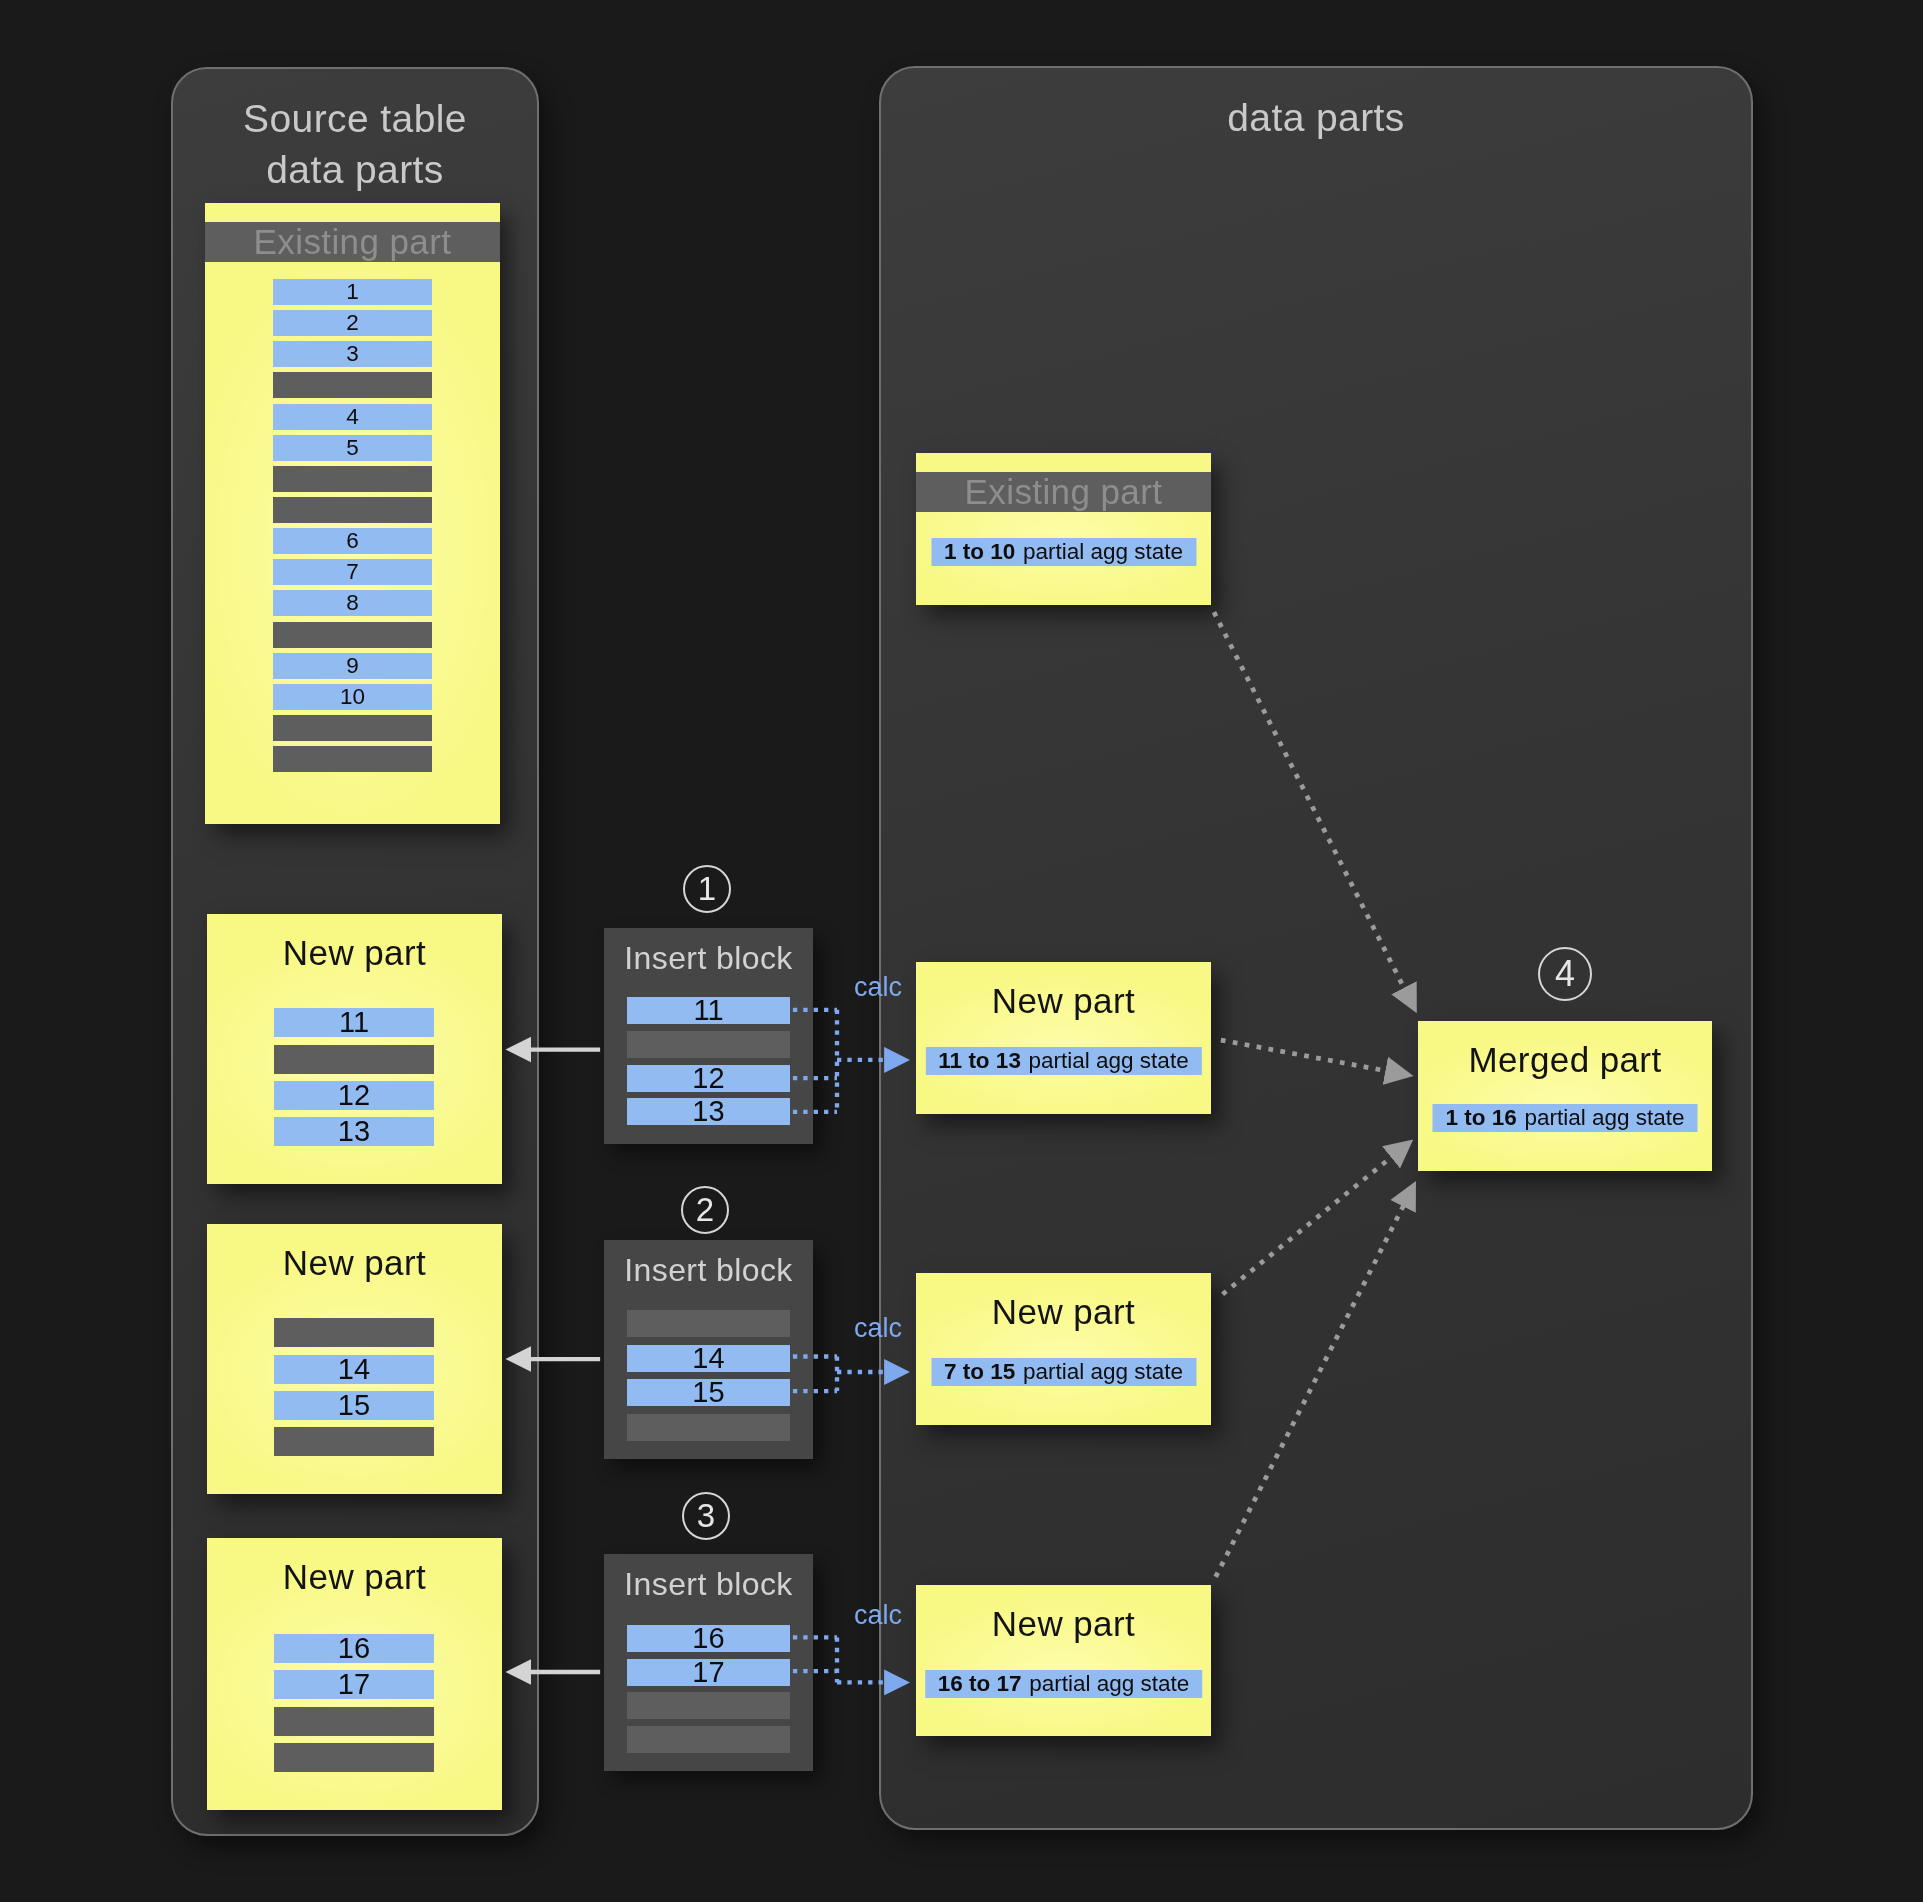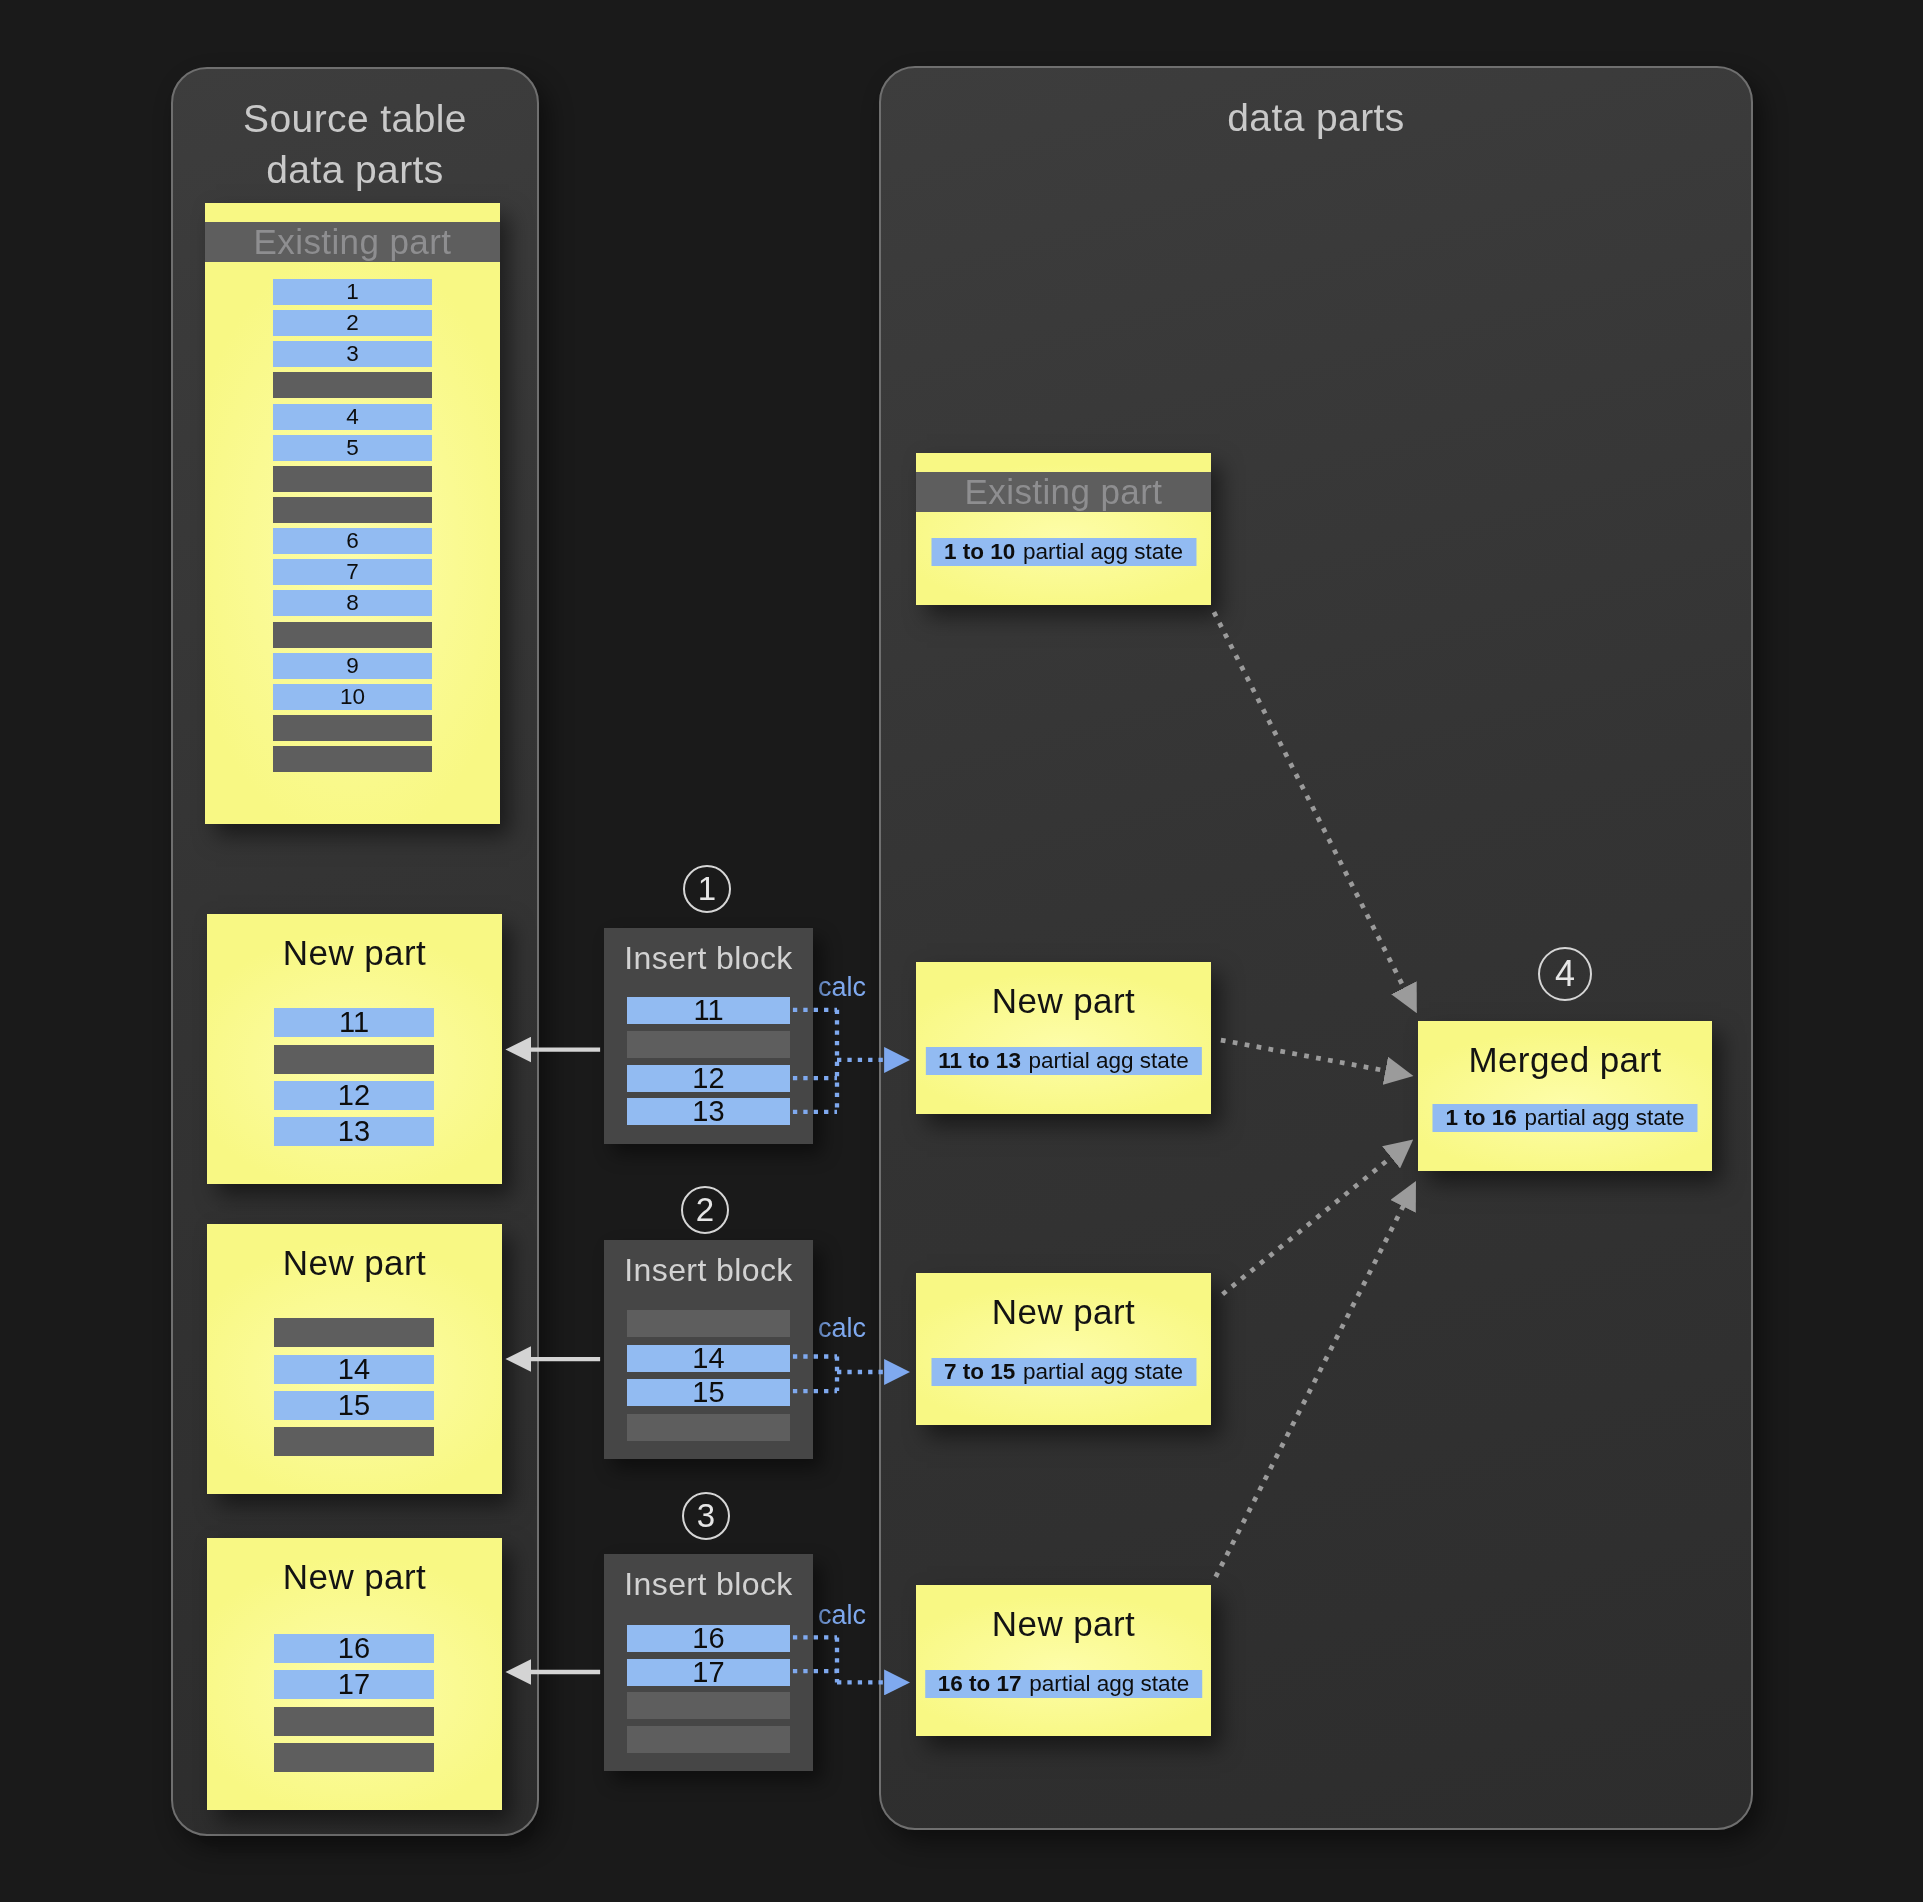--- a/index.html
+++ b/index.html
@@ -49,21 +49,21 @@
     height:28px;background:#92bbf2;color:#0d0d0d;font-size:22.5px;
     display:flex;align-items:center;padding:0 13px;white-space:nowrap;
   }
   .badge b{font-weight:bold;}
   .badge span{margin-left:.34em;}
   .circle{
     position:absolute;width:48px;height:48px;border:2.6px solid #d6d6d6;
     border-radius:50%;color:#e6e6e6;display:flex;align-items:center;
     justify-content:center;font-size:33px;box-sizing:border-box;
   }
-  .calc{position:absolute;font-size:27px;color:#7fa9ef;}
+  .calc{position:absolute;font-size:27px;color:#7fa9ef;margin-left:36px;}
   .overlay{position:absolute;left:0;top:0;z-index:30;pointer-events:none;}
   .z{z-index:10;}
 </style>
 </head>
 <body>
 
 <div id="canvas">
 
   <div class="panel" style="left:171px;top:67px;width:368px;height:1769px">
     <div class="panel-title">

